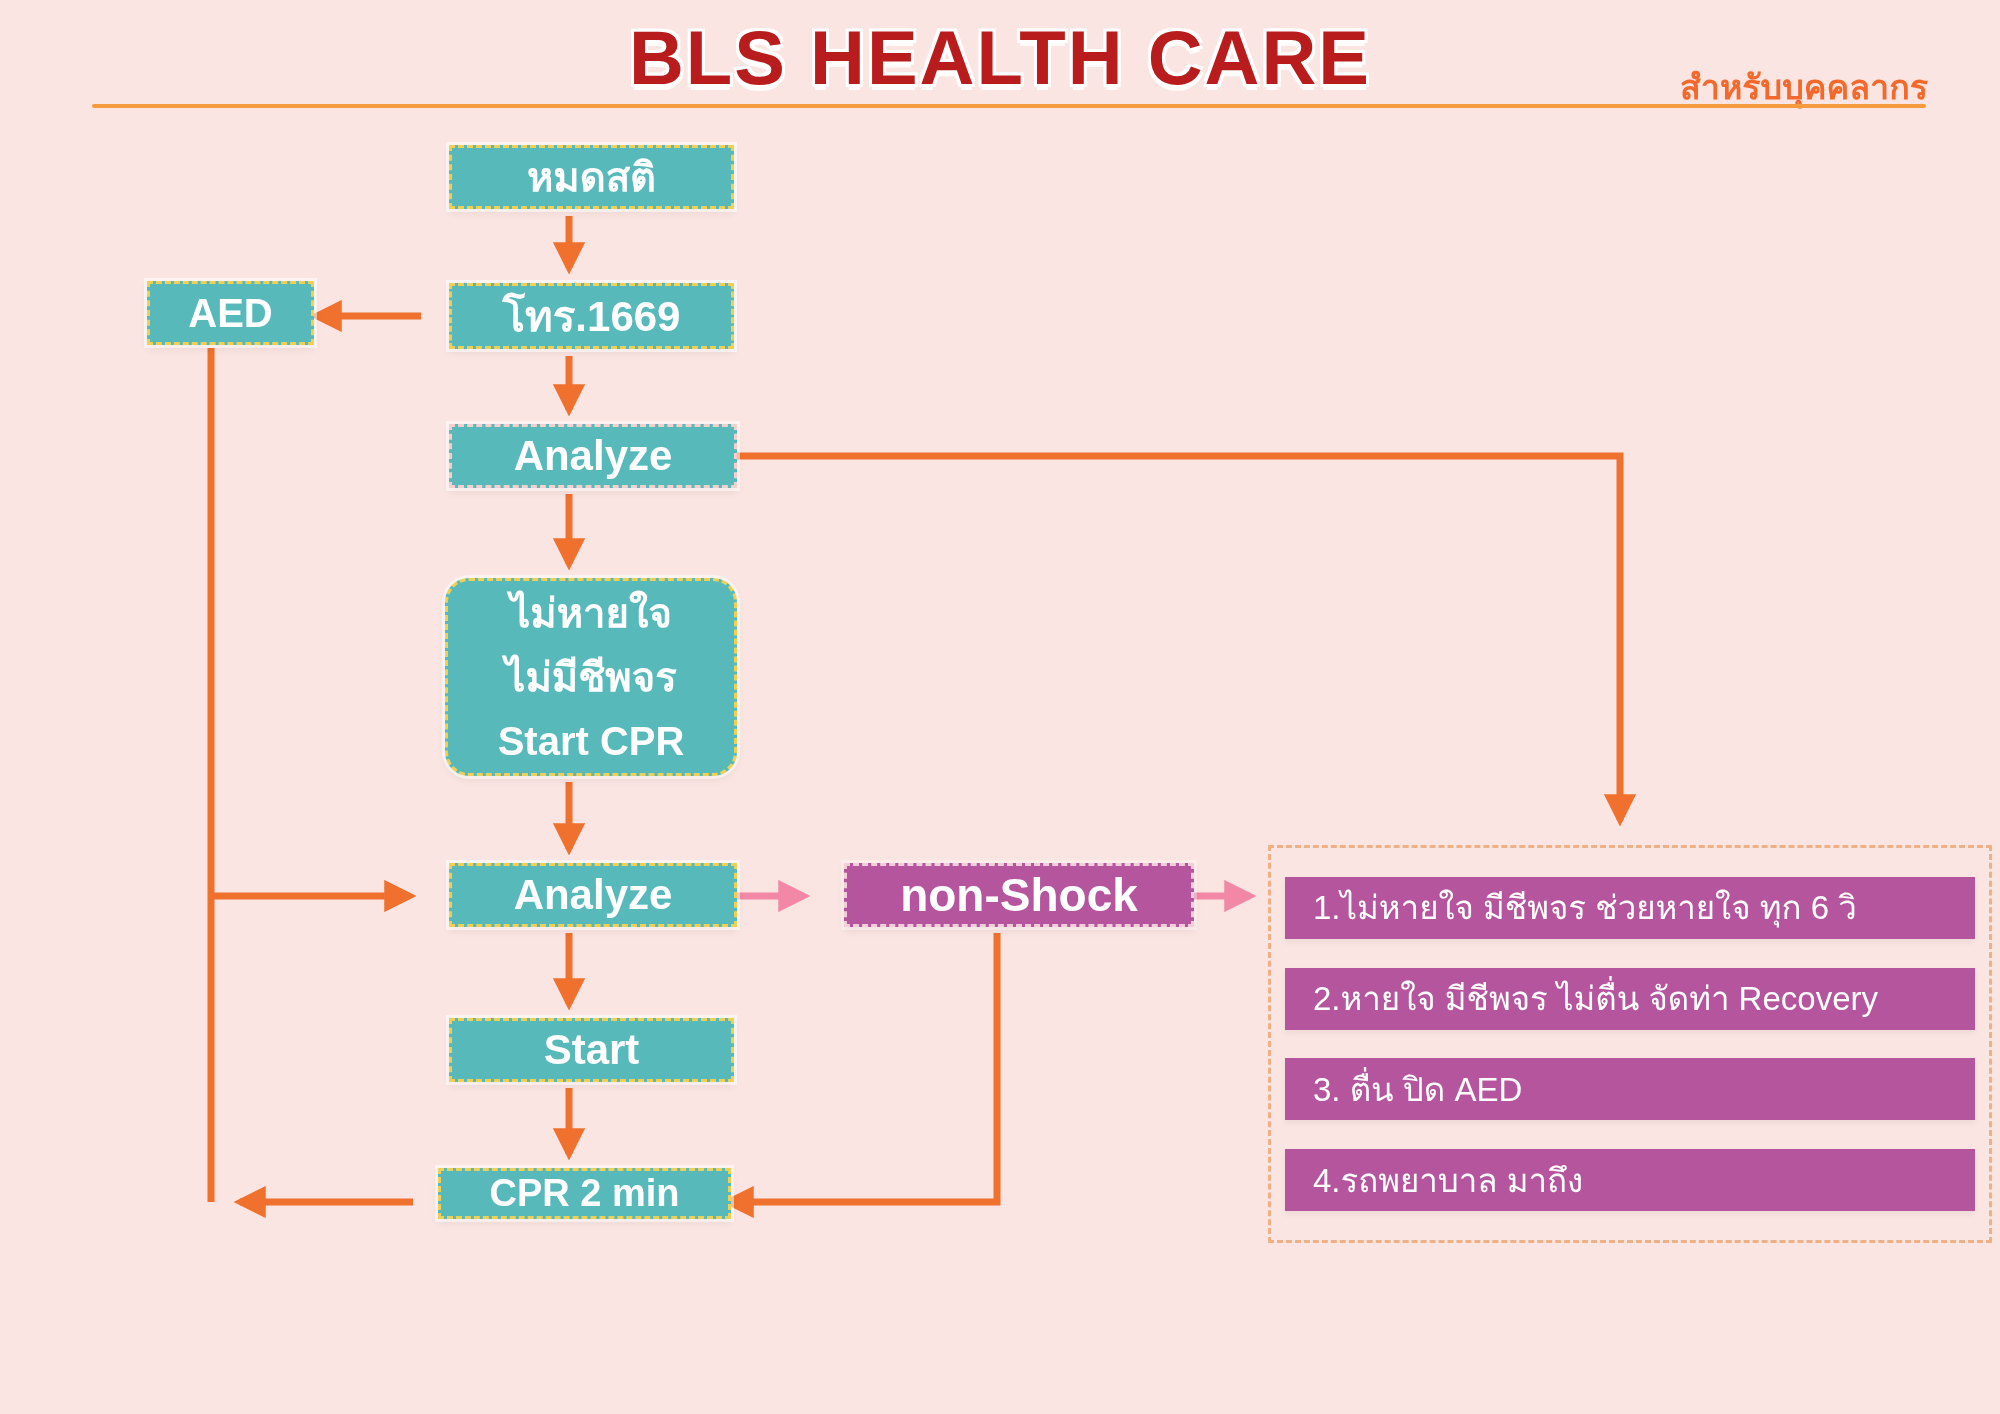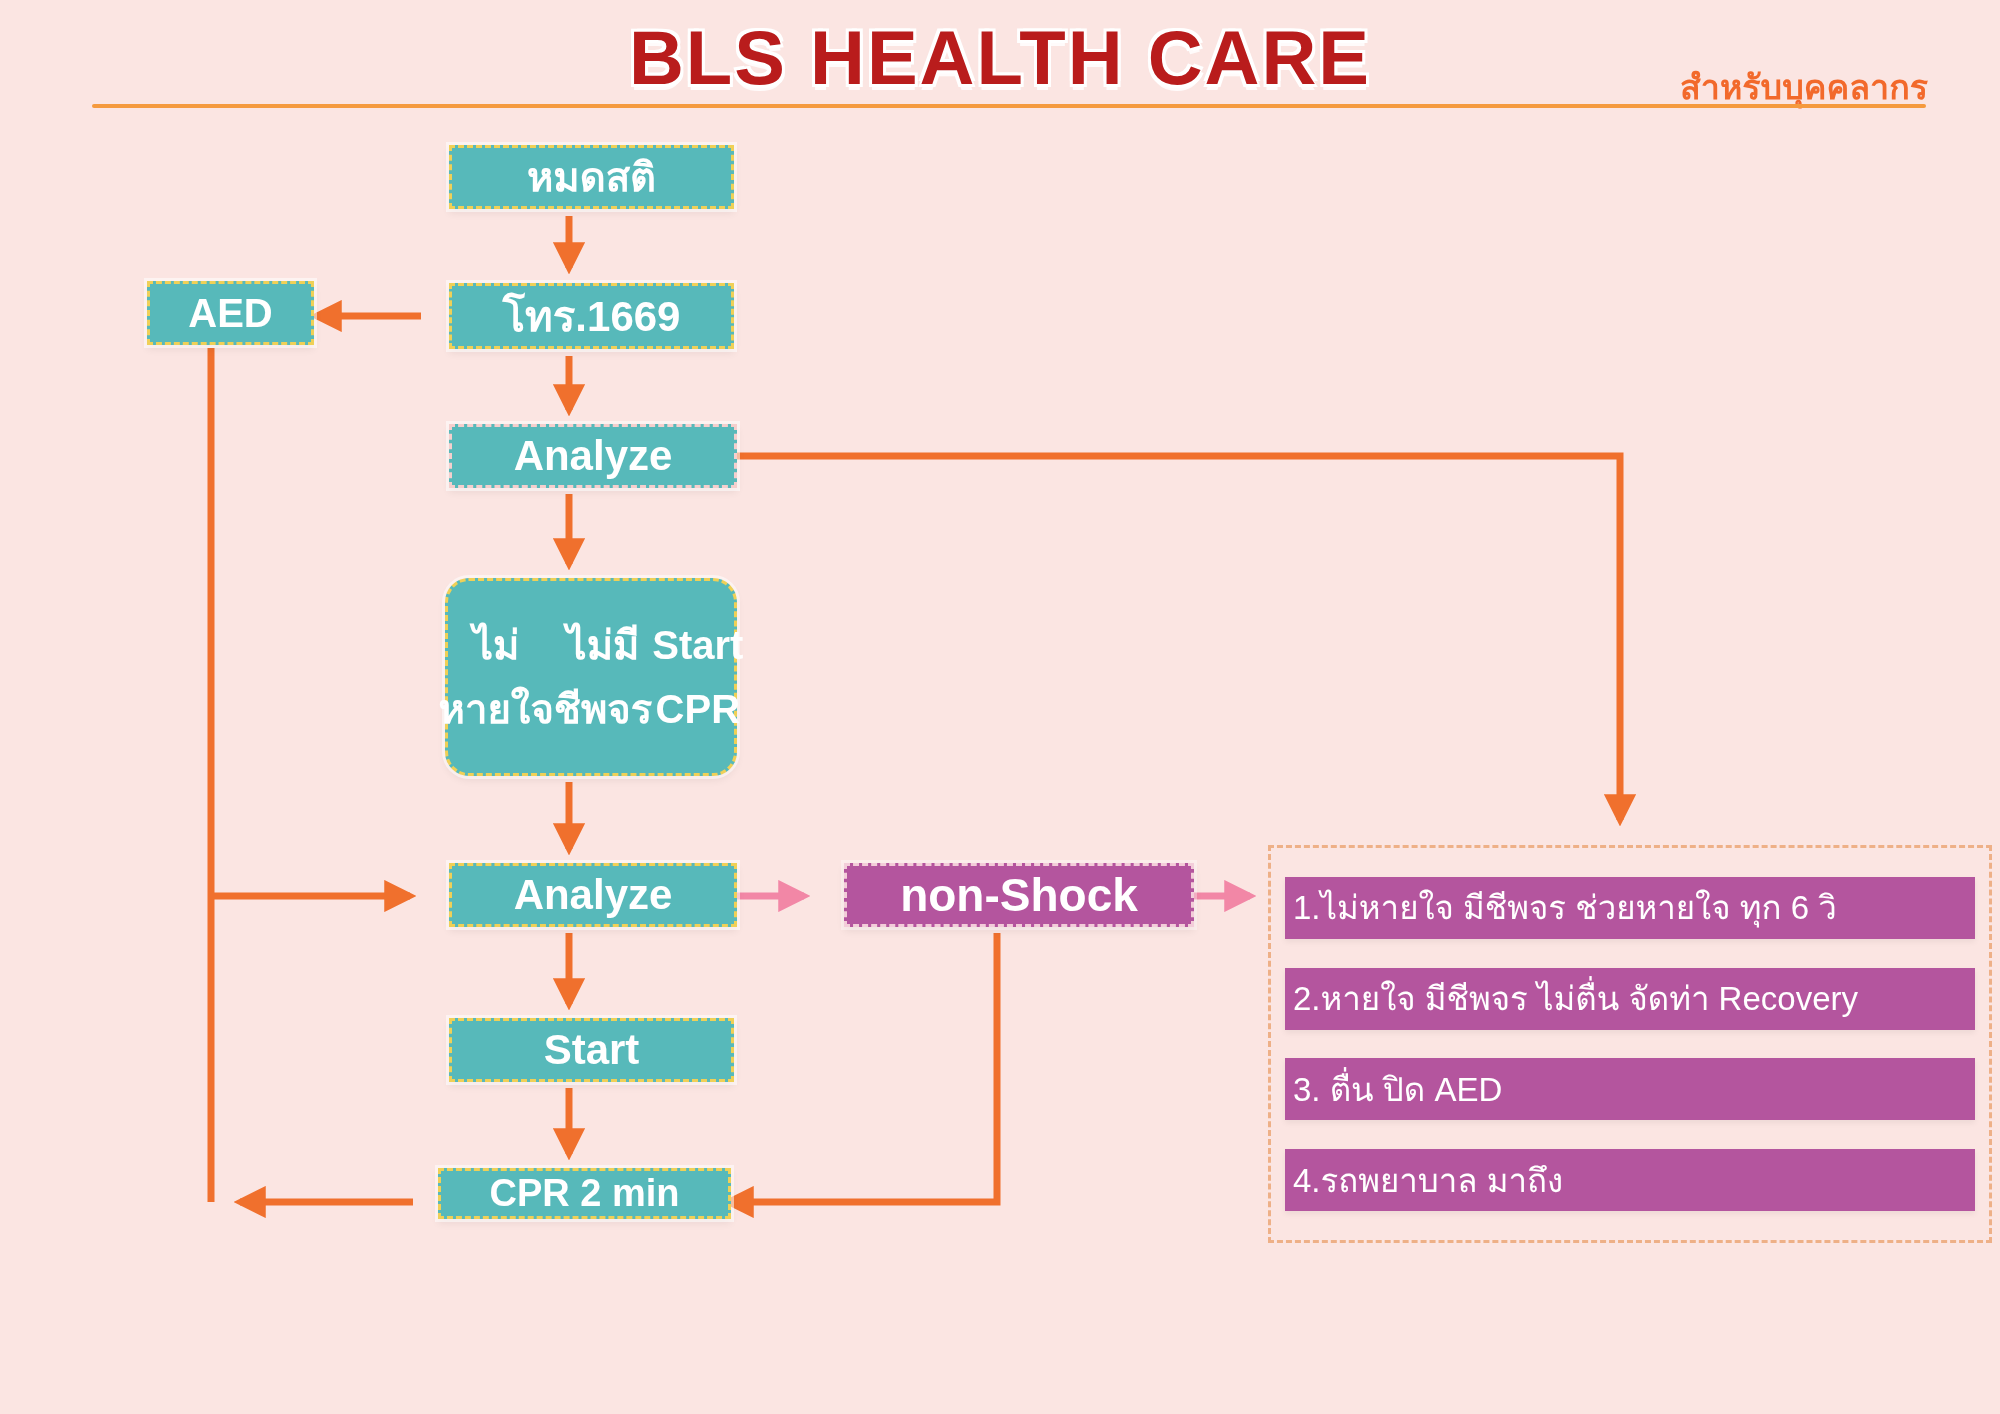--- a/index.html
+++ b/index.html
@@ -24,33 +24,33 @@
   }
   .teal{
     background:#57b9ba;border:3px dashed #efd057;
     box-shadow:0 0 0 3px rgba(255,255,255,.55),0 4px 8px rgba(0,0,0,.07);
   }
   .purple{background:#b4559e;}
   #box-unconscious{left:427px;top:145px;width:285px;height:64px;font-size:40px;}
   #box-call{left:427px;top:283px;width:285px;height:66px;font-size:42px;}
   #box-aed{left:125px;top:281px;width:167px;height:64px;font-size:40px;}
   #box-analyze1{left:427px;top:424px;width:288px;height:64px;font-size:42px;border-color:#f5cfcd;}
-  #box-cprstart{left:423px;top:578px;width:292px;height:198px;font-size:40px;flex-direction:row;line-height:1.6;border-radius:24px;}
+  #box-cprstart{left:423px;top:578px;width:292px;height:198px;font-size:40px;flex-direction:column;line-height:1.6;border-radius:24px;}
   #box-analyze2{left:427px;top:863px;width:288px;height:64px;font-size:42px;}
   #box-nonshock{left:822px;top:863px;width:350px;height:64px;font-size:46px;border:3px dashed #f3cdd9;box-shadow:0 0 0 3px rgba(255,255,255,.35),0 4px 8px rgba(0,0,0,.07);}
   #box-shock{left:427px;top:1018px;width:285px;height:64px;font-size:42px;}
   #box-cpr2min{left:416px;top:1168px;width:293px;height:51px;font-size:38px;}
   .panel{
     position:absolute;left:1268px;top:845px;width:724px;height:398px;z-index:2;
     border:3px dashed #eeb087;box-sizing:border-box;
     display:flex;flex-direction:column;justify-content:space-evenly;padding:0 14px;
   }
   .panel-row{
     height:62px;background:#b4559e;color:#fff;display:flex;align-items:center;
-    padding-left:8px;font-size:33px;font-weight:400;box-shadow:0 3px 6px rgba(0,0,0,.06);
+    padding-left:28px;font-size:33px;font-weight:400;box-shadow:0 3px 6px rgba(0,0,0,.06);
   }
   svg.arrows{position:absolute;left:0;top:0;z-index:1;pointer-events:none;}
   .o{stroke:#f0702d;stroke-width:7;fill:none;}
   .p{stroke:#f287a6;stroke-width:7;fill:none;}
 </style>
 </head>
 <body>
 
 <div class="canvas">
 

